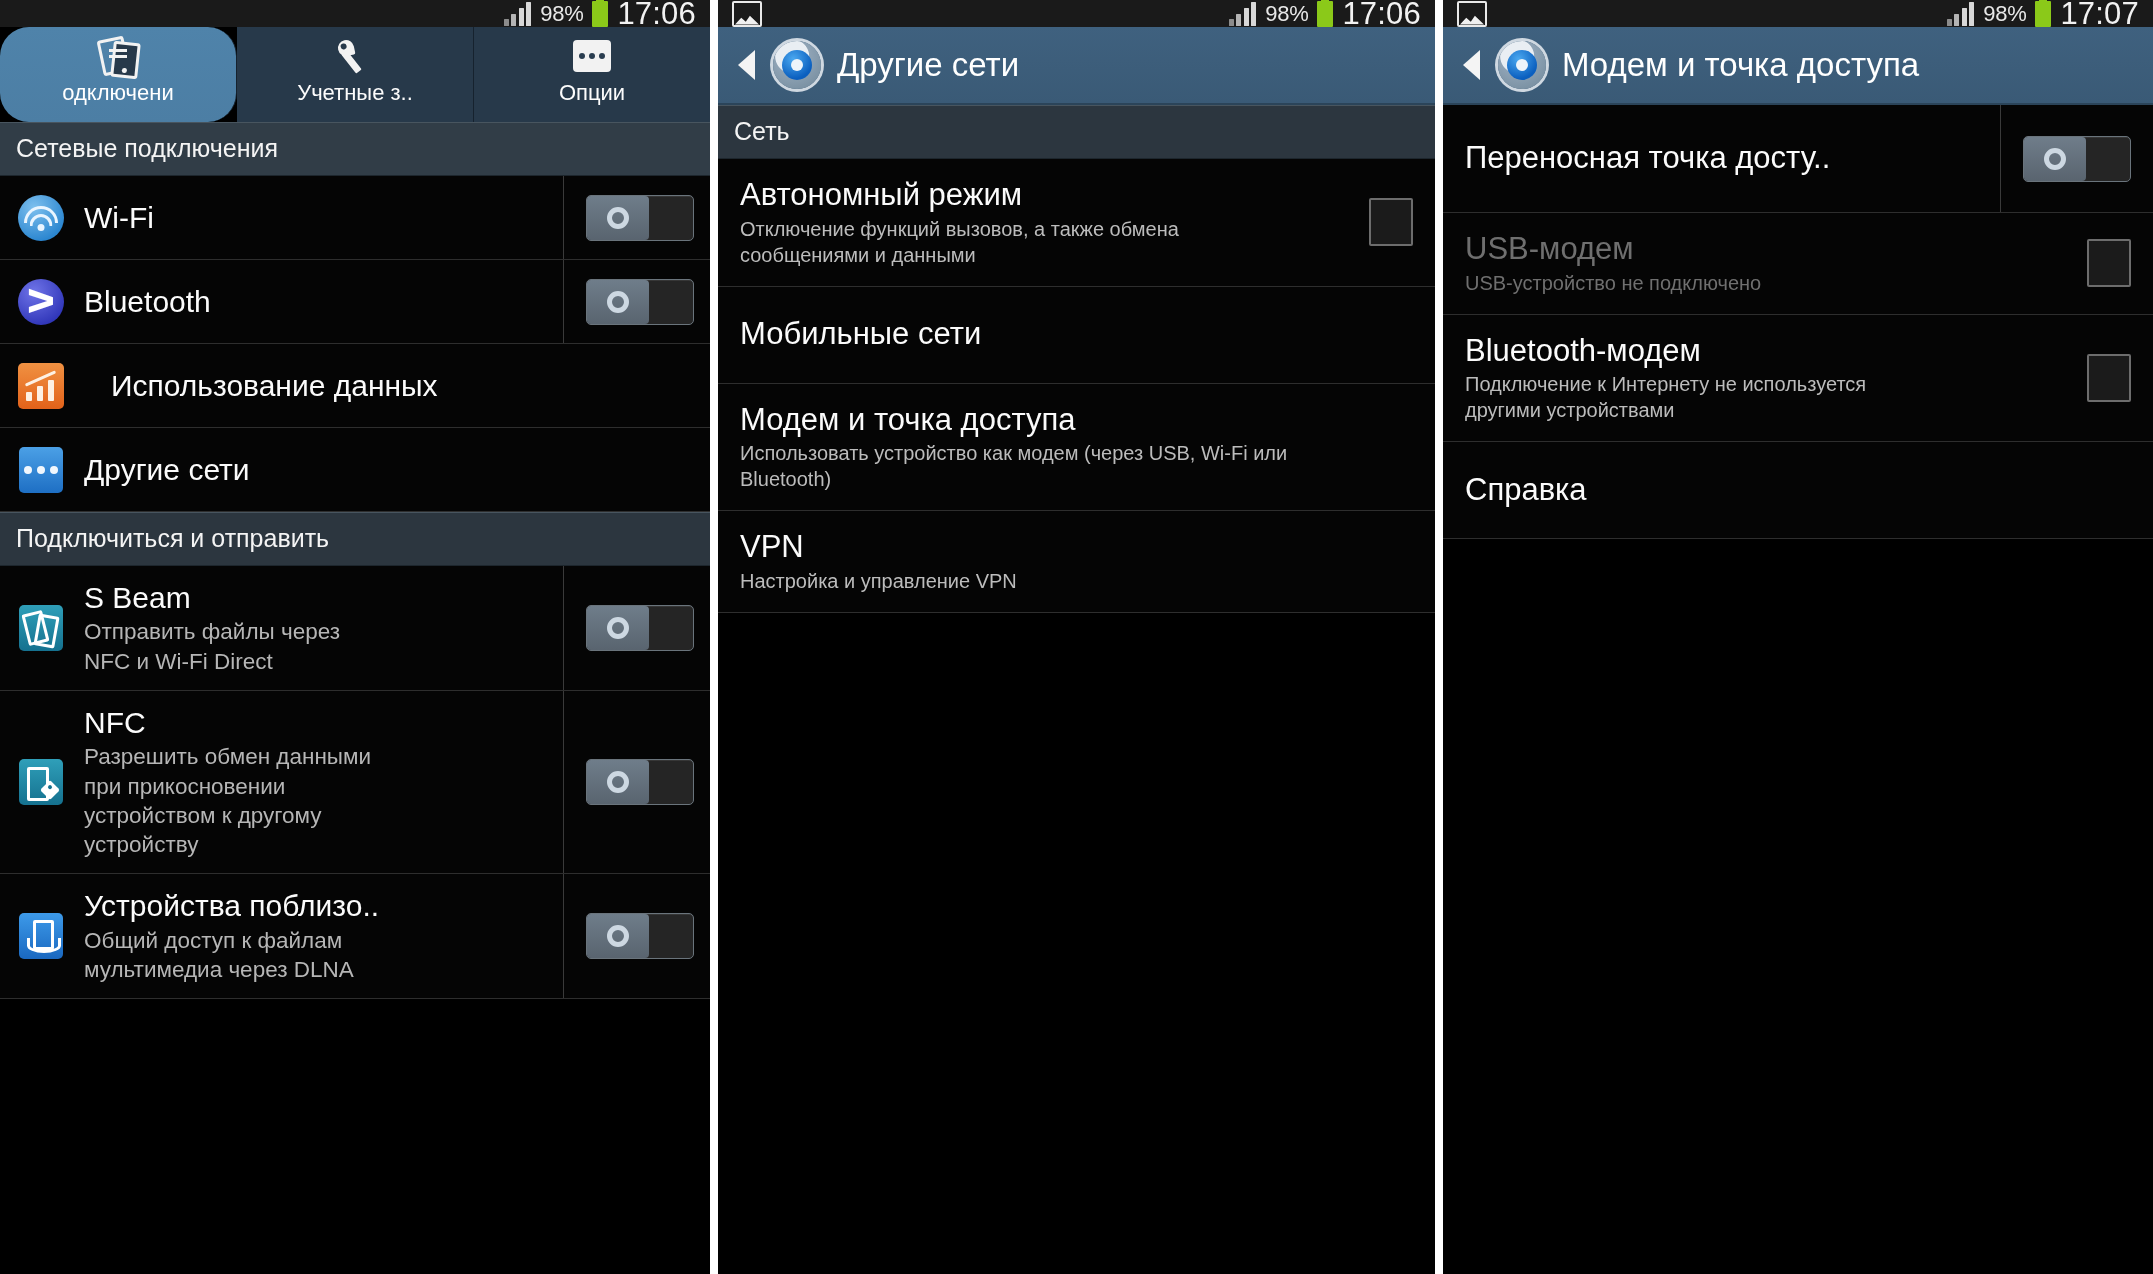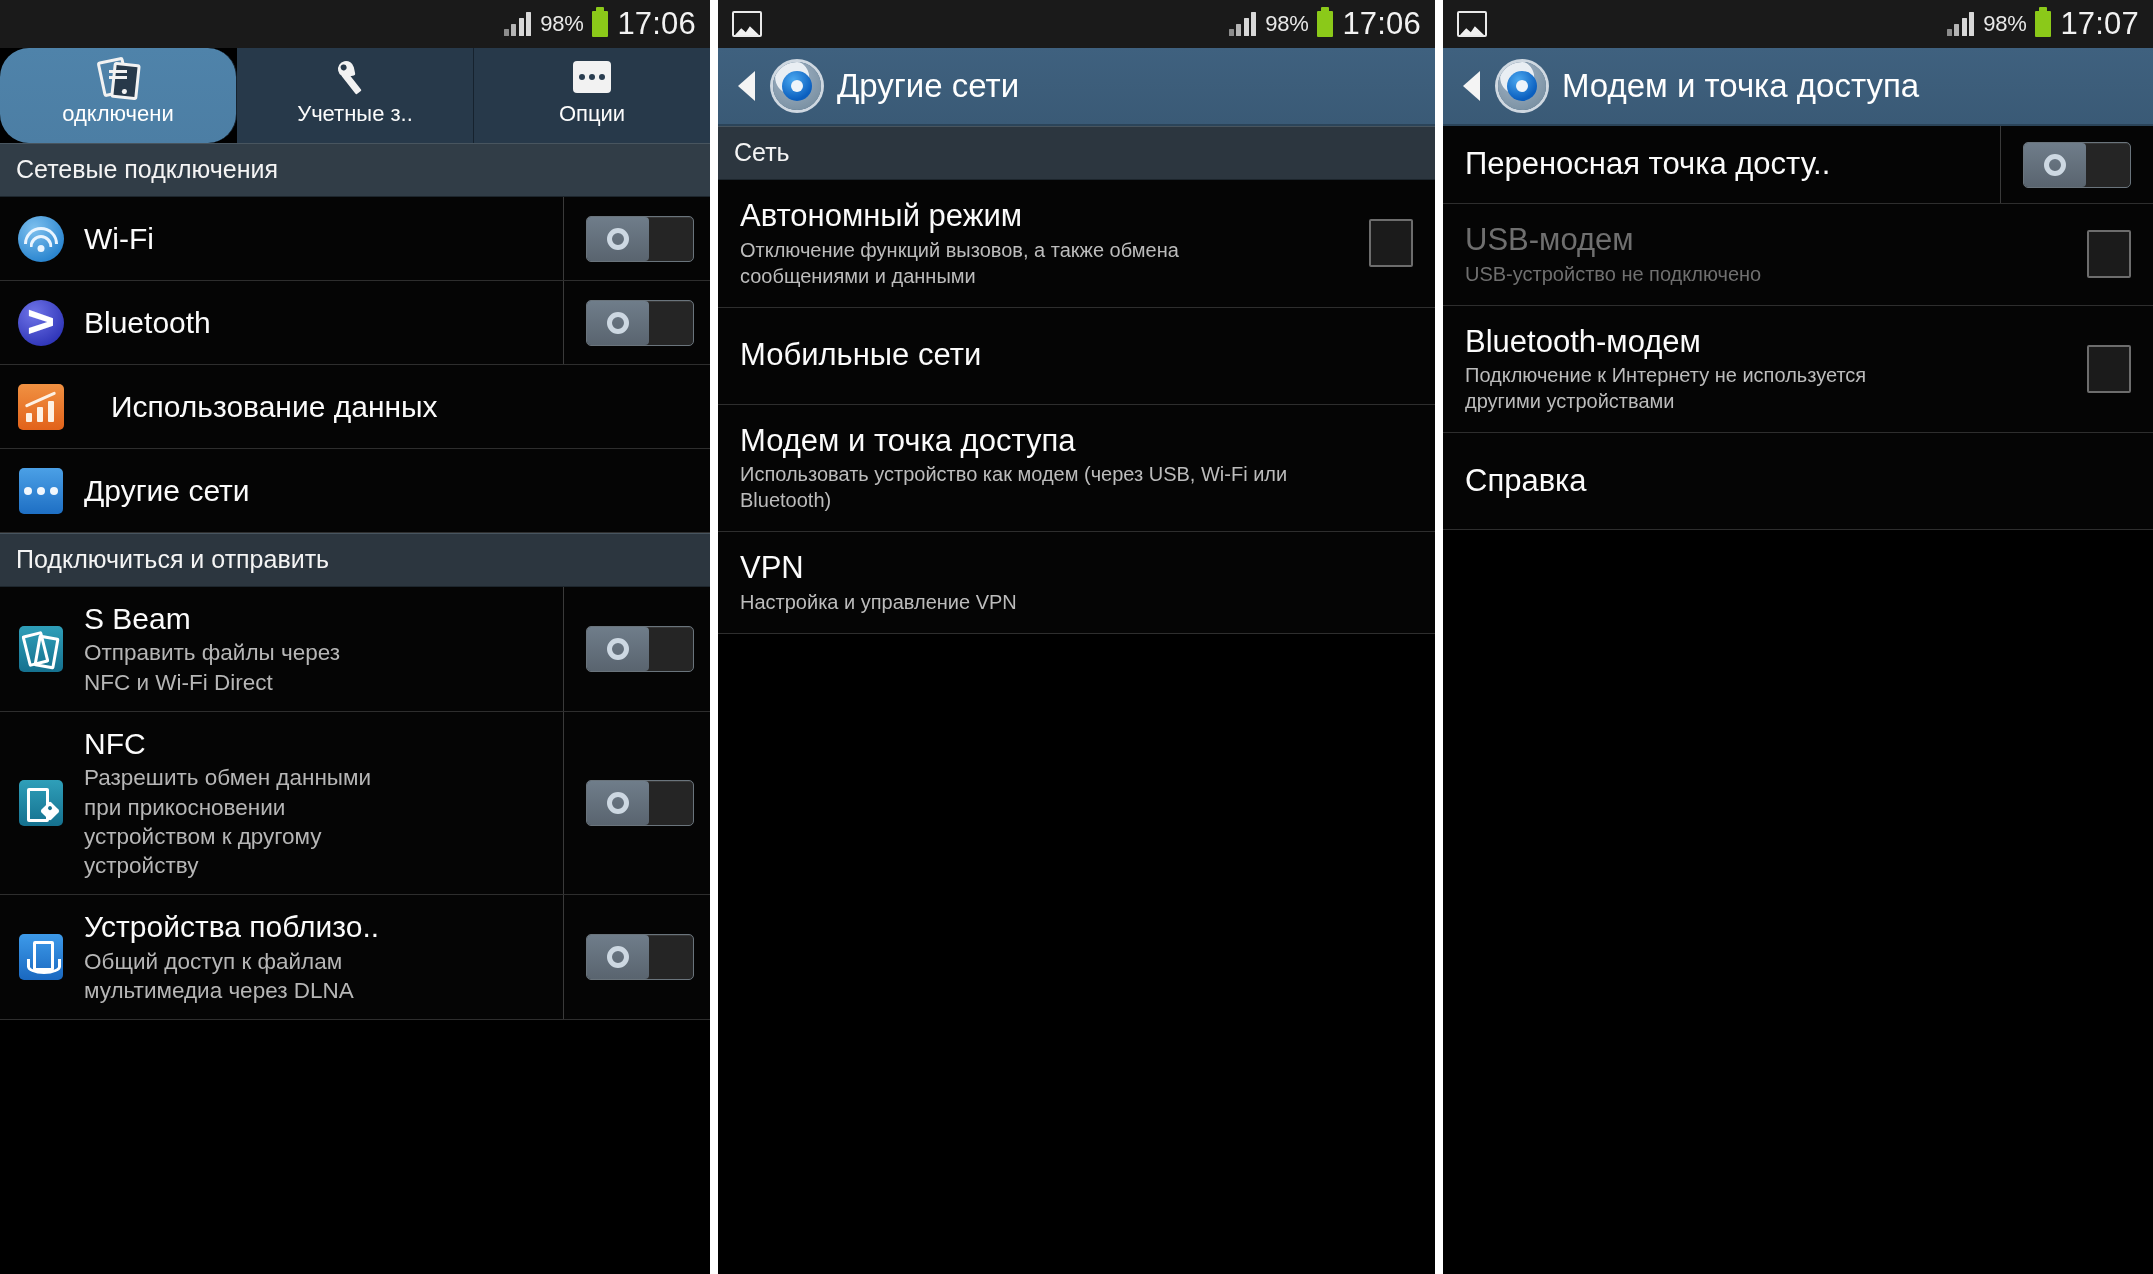--- a/index.html
+++ b/index.html
@@ -10,21 +10,21 @@
   }
   .screens{display:flex;width:2153px;height:1274px;}
   .panel{position:relative;height:1274px;background:#000;overflow:hidden;}
   .p1{width:710px;}
   .gap{width:8px;background:#fff;height:1274px;flex:0 0 8px;}
   .p2{width:717px;}
   .p3{width:710px;}
 
   
   .statusbar{
-    height:48px;background:#1a1a1a;display:flex;align-items:center;
+    height:27px;background:#1a1a1a;display:flex;align-items:center;
     padding:0 14px;box-sizing:border-box;
   }
   .sb-left{display:flex;align-items:center;gap:8px;}
   .sb-right{margin-left:auto;display:flex;align-items:center;gap:9px;}
   .sb-pct{color:#e8e8e8;font-size:22px;letter-spacing:-.3px;}
   .sb-time{color:#f2f2f2;font-size:31px;letter-spacing:.2px;font-weight:400;}
   .signal{display:flex;align-items:flex-end;gap:2.5px;height:24px;}
   .signal i{display:block;width:5px;background:#d8d8d8;border-radius:.5px;}
   .signal i:nth-child(1){height:7px;background:#8c8c8c;}
   .signal i:nth-child(2){height:12px;background:#b4b4b4;}
@@ -442,21 +442,21 @@
         <span class="sb-time">17:07</span>
       </div>
     </div>
 
     <div class="actionbar">
       <div class="chev"></div>
       <div class="gear"></div>
       <div class="ab-title">Модем и точка доступа</div>
     </div>
 
-    <div class="row" style="height:78px;gap:7px;">
+    <div class="row" style="height:108px;gap:7px;">
       <div class="txt">
         <div class="title">Переносная точка досту..</div>
       </div>
       <div class="ctrl">
         <div class="toggle">
             <div class="knob"></div>
           </div>
       </div>
     </div>
 

